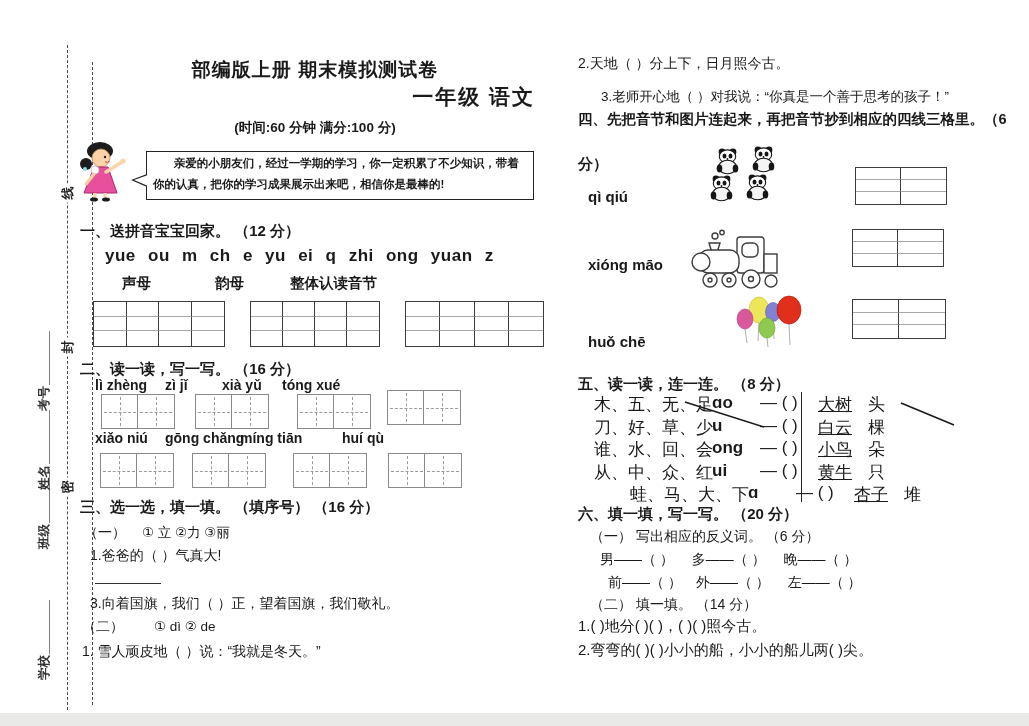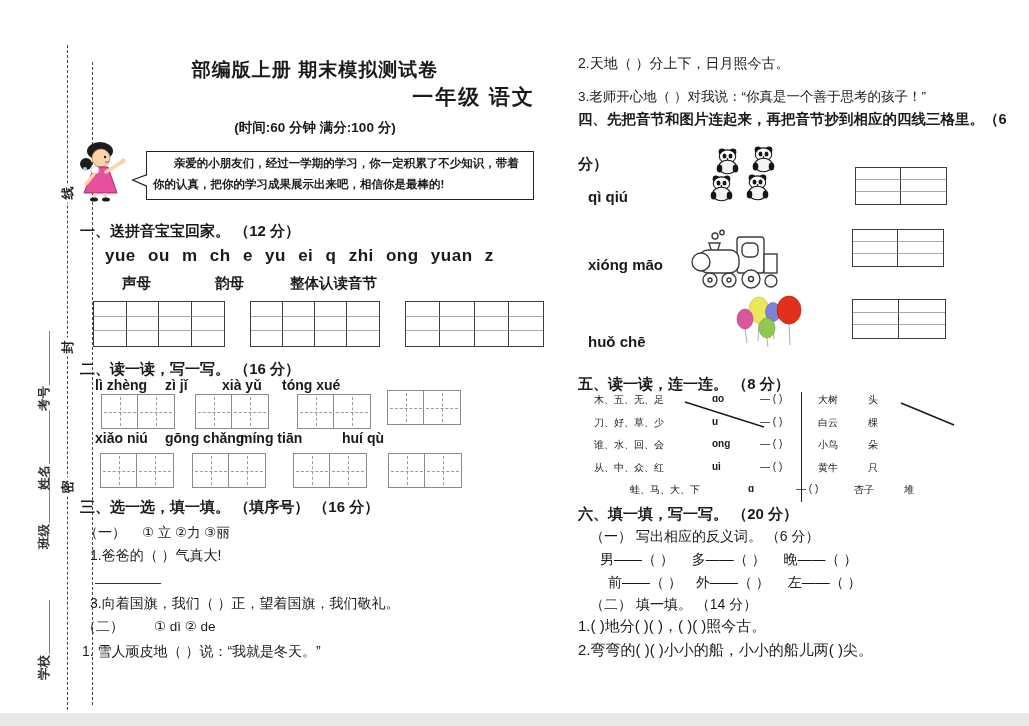--- a/index.html
+++ b/index.html
@@ -24,21 +24,21 @@
   .greetbox{left:146px;top:151px;width:374px;height:46px;border:1.6px solid #222;background:#fff;
         font-size:11.5px;font-weight:700;line-height:1.85;padding:1px 6px 0 6px;white-space:nowrap;}
   .greetbox .ind{text-indent:1.8em;}
   .tail-b{left:131px;top:174px;width:0;height:0;border-top:6px solid transparent;
         border-bottom:7px solid transparent;border-right:16px solid #222;}
   .tail-w{left:134px;top:175px;width:0;height:0;border-top:5px solid transparent;
         border-bottom:6px solid transparent;border-right:14px solid #fff;z-index:2;}
   
   .h-sec{font-size:15px;font-weight:800;white-space:nowrap;}
   .t-body{font-size:14px;font-weight:500;white-space:nowrap;}
-  .t-small{font-size:13.5px;font-weight:500;white-space:nowrap;}
+  .t-small{font-size:13.5px;font-weight:500;white-space:nowrap;margin-left:23px;}
   .pinyin-big{font-size:17px;font-weight:700;word-spacing:7px;letter-spacing:.5px;white-space:nowrap;}
   .pylabel{font-size:14.5px;font-weight:700;white-space:nowrap;}
   .py{font-size:14px;font-weight:600;white-space:nowrap;}
   .py-r{font-size:15px;font-weight:700;white-space:nowrap;}
   .uline{display:inline-block;width:66px;border-bottom:1.5px solid #333;height:12px;margin-left:5px;}
   
   .fourline{display:grid;grid-template-rows:repeat(3,1fr);border:1.5px solid #3c3c3c;background:#fff;}
   .fourline.c4{grid-template-columns:repeat(4,1fr);}
   .fourline.c2{grid-template-columns:repeat(2,1fr);}
   .fourline i{display:block;border-right:1px solid #3c3c3c;border-bottom:1px solid #a9a9a9;}
@@ -46,25 +46,25 @@
   .fourline.c4 i:nth-child(n+9){border-bottom:none;}
   .fourline.c2 i:nth-child(2n){border-right:none;}
   .fourline.c2 i:nth-child(n+5){border-bottom:none;}
   
   .tzpair{position:absolute;display:flex;}
   .tz{width:38px;height:35px;border:1.6px solid #8a8a8a;position:relative;background:#fff;box-sizing:border-box;}
   .tz + .tz{margin-left:-1.6px;}
   .tz::before{content:"";position:absolute;left:2px;right:2px;top:50%;border-top:1px dashed #9b9b9b;}
   .tz::after{content:"";position:absolute;top:2px;bottom:2px;left:50%;border-left:1px dashed #9b9b9b;}
   
-  .m5row{position:absolute;left:594px;display:flex;font-size:10px;font-weight:500;white-space:nowrap;}
+  .m5row{position:absolute;left:594px;display:flex;font-size:17px;font-weight:500;white-space:nowrap;}
   .c-chars{width:118px;}
   .c-final{width:48px;font-weight:600;}
   .c-blank{width:40px;}
-  .c-noun{width:50px;margin-left:18px;}
+  .c-noun{width:50px;margin-left:18px;text-decoration:underline;}
   .c-meas{width:40px;}
   .vline5{left:801px;top:392px;height:110px;width:0;border-left:1.6px solid #222;}
   .botband{left:0;top:713px;width:1029px;height:13px;background:#e9e9e7;}
 </style>
 </head>
 <body>
 
 <div class="vdash" style="left:67px;top:45px;height:665px;"></div>
 <div class="vdash" style="left:92px;top:62px;height:643px;"></div>
 <div class="seal" style="top:185px;">线</div>

